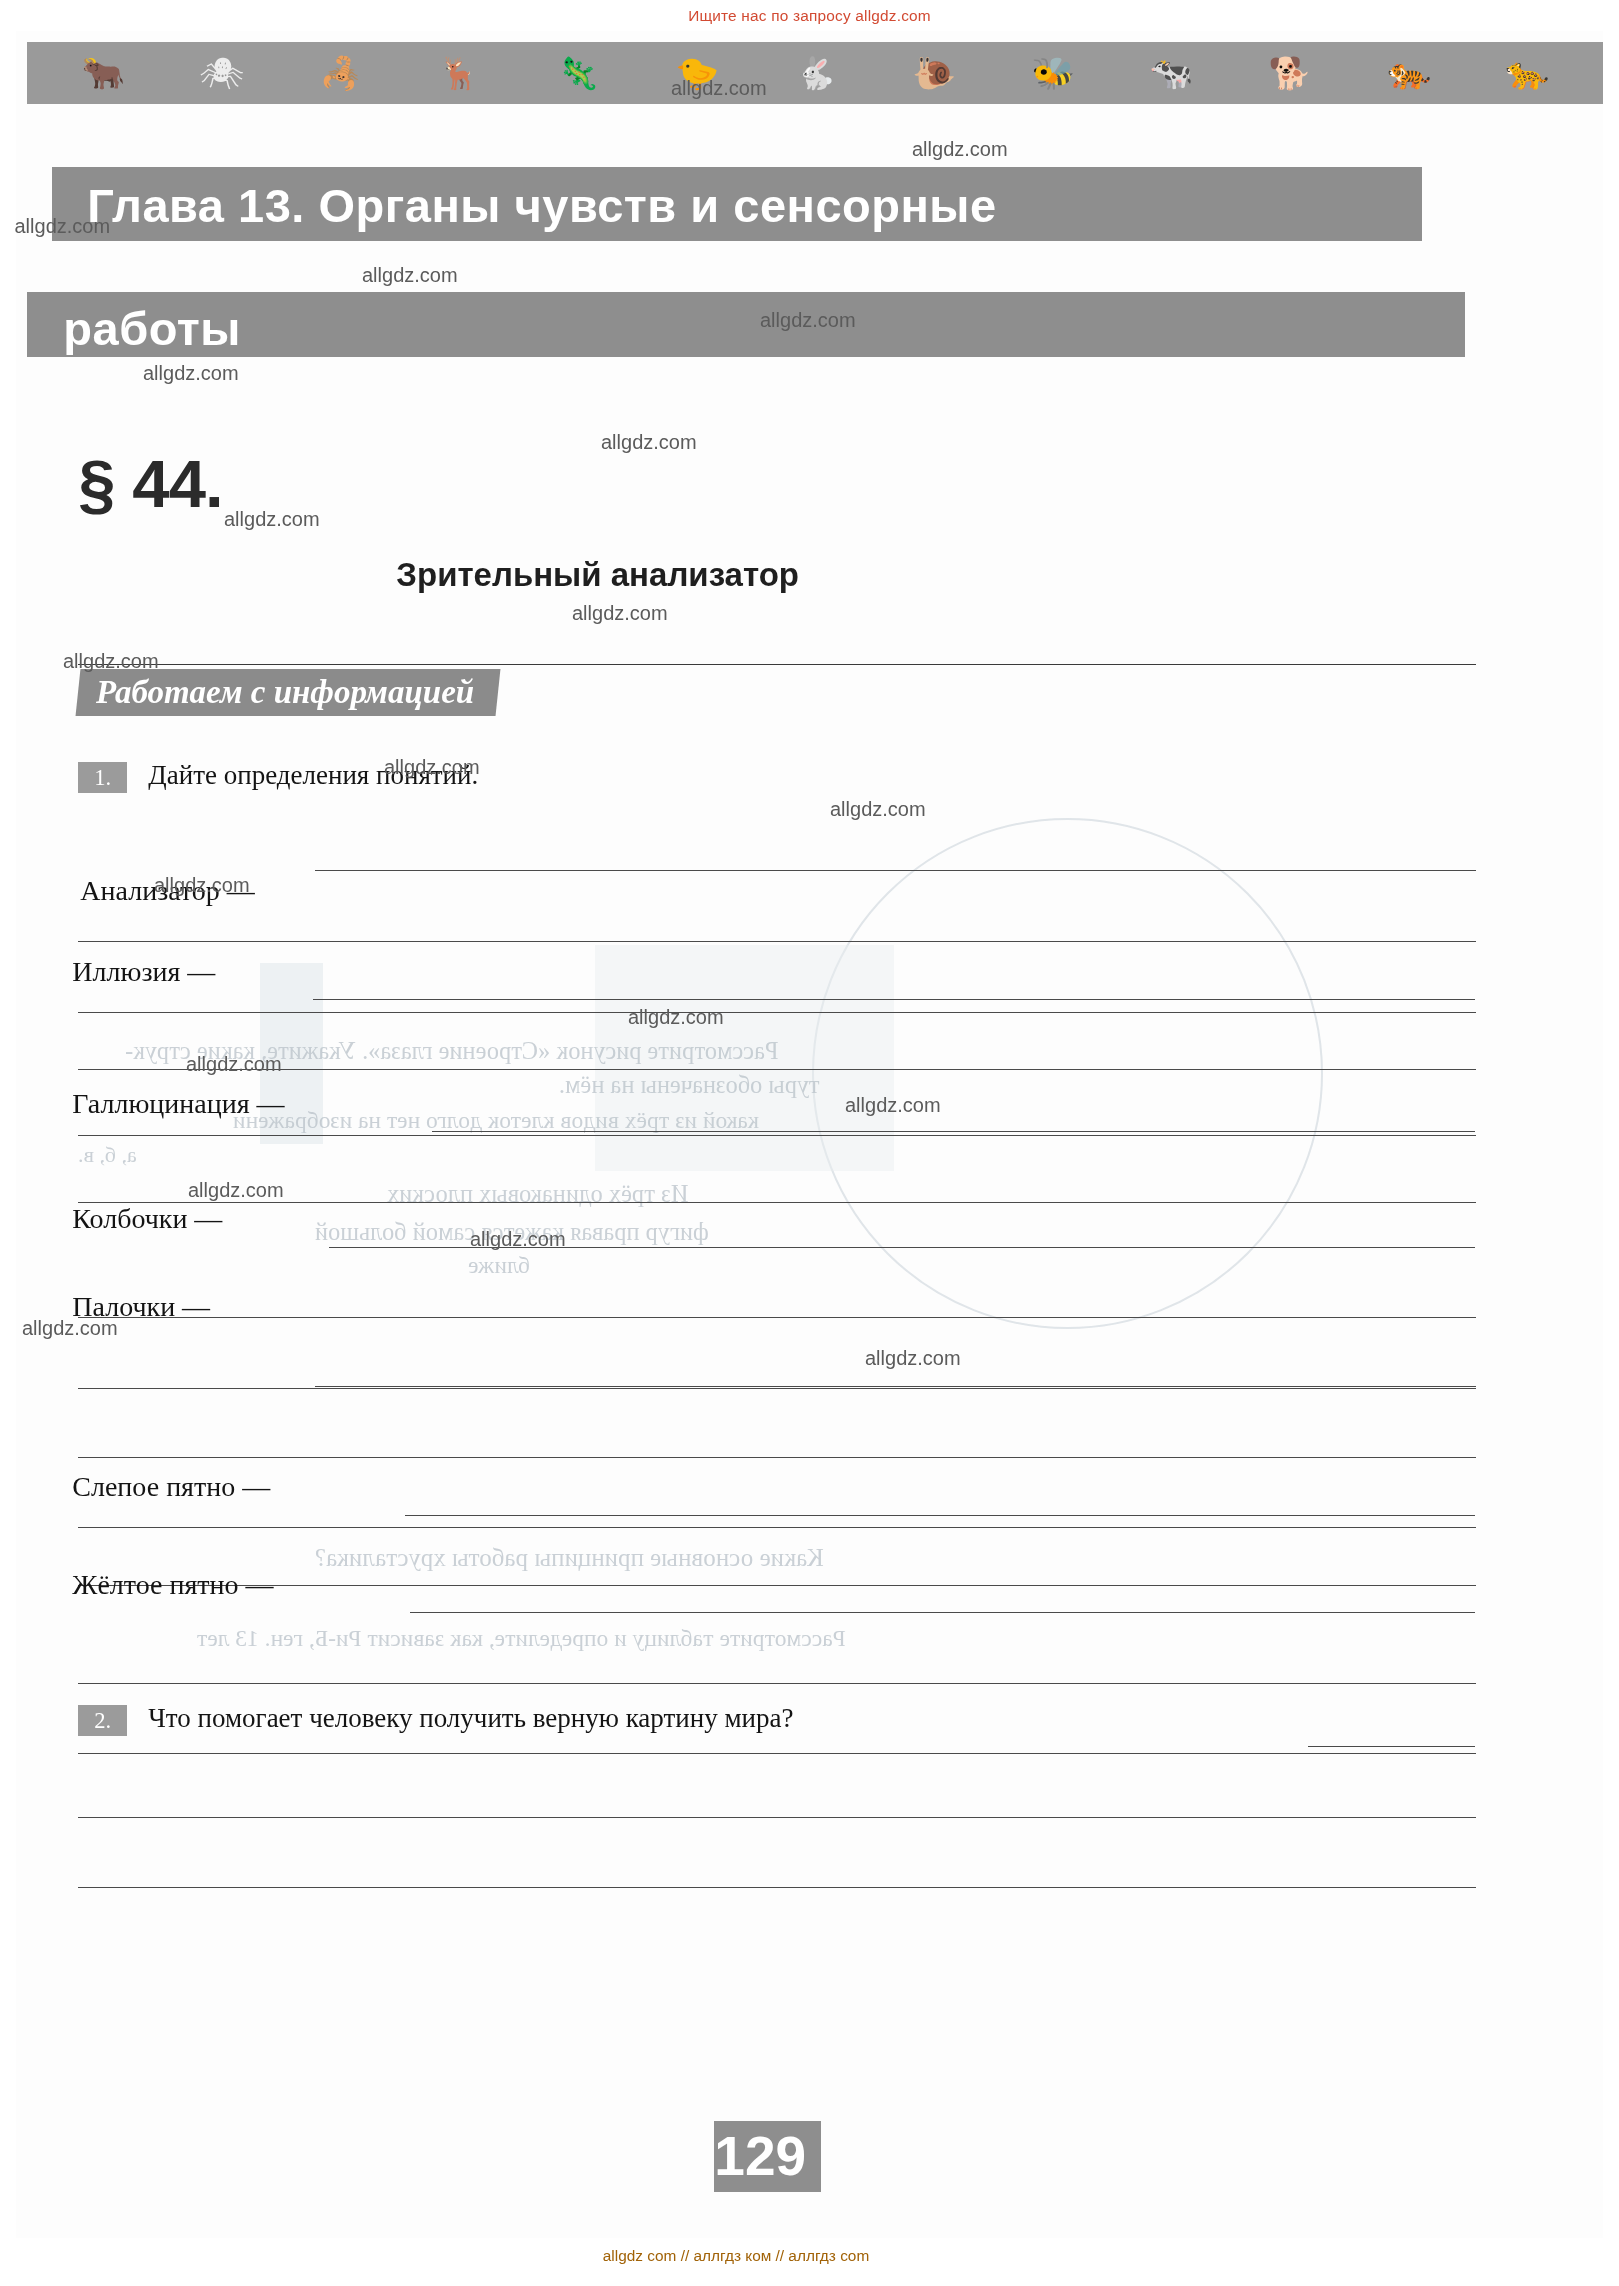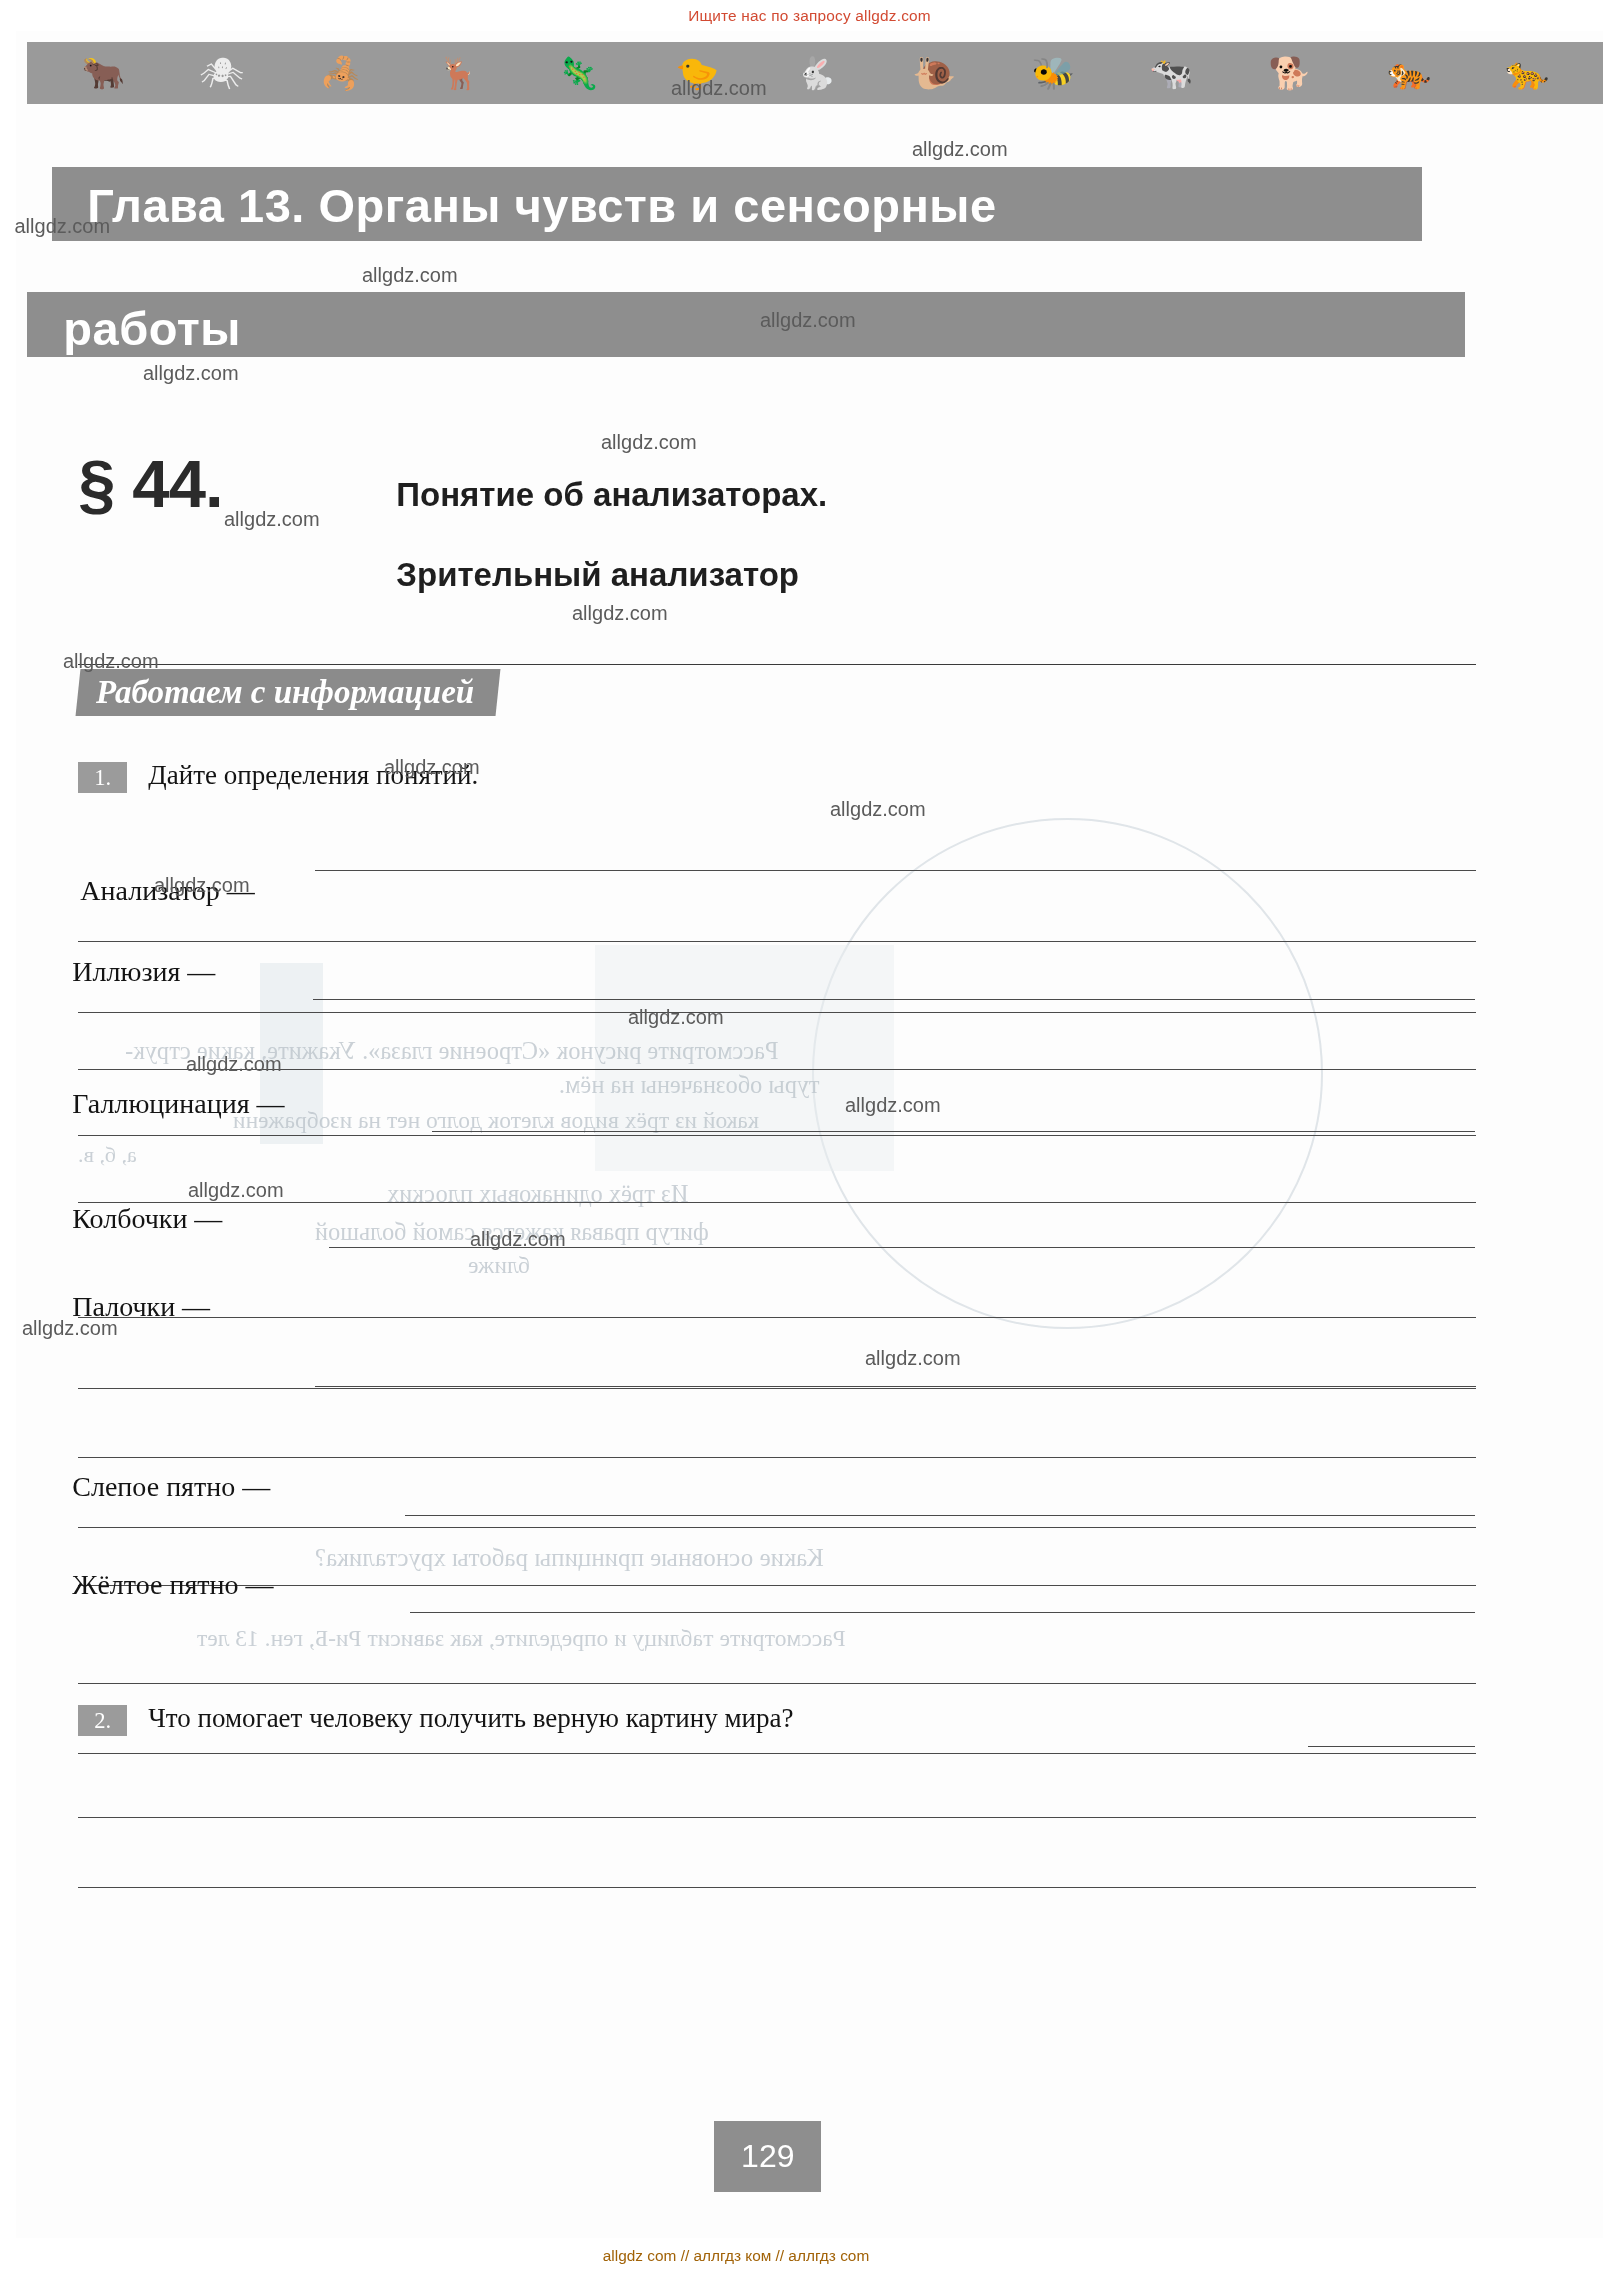--- a/index.html
+++ b/index.html
@@ -209,23 +209,23 @@
   
   .page-num {
     position: absolute;
     left: 698px;
     top: 2090px;
     width: 107px;
     height: 71px;
     background: #8e8e8e;
     color: #ffffff;
     font-family: "Liberation Sans", sans-serif;
-    font-weight: normal;
-    font-size: 32px;
-    text-align: center;
+    font-weight: bold;
+    font-size: 55px;
+    text-align: left;
     line-height: 71px;
   }
 
   
   .footer {
     position: absolute;
     left: 0;
     top: 2247px;
     width: 1472px;
     text-align: center;
@@ -280,21 +280,20 @@
     <span class="glyph">🐅</span>
     <span class="glyph">🐆</span>
   </div>
 
   <div class="chapter-bar-1"></div>
   <div class="chapter-title-1">Глава 13. Органы чувств и сенсорные</div>
   <div class="chapter-bar-2"></div>
   <div class="chapter-title-2">работы</div>
 
   <div class="par-sign">§ 44.</div>
-  <div class="par-title" style="top:440px;">Понятие об анализаторах.</div>
   <div class="par-title" style="top:520px;">Зрительный анализатор</div>
 
   <div class="ribbon-rule"></div>
   <div class="ribbon">
     <span>Работаем с информацией</span>
   </div>
 
   <div class="task-num" style="left:62px; top:731px;">1.</div>
   <div class="task-text" style="left:132px; top:729px;">Дайте определения понятий.</div>
 

